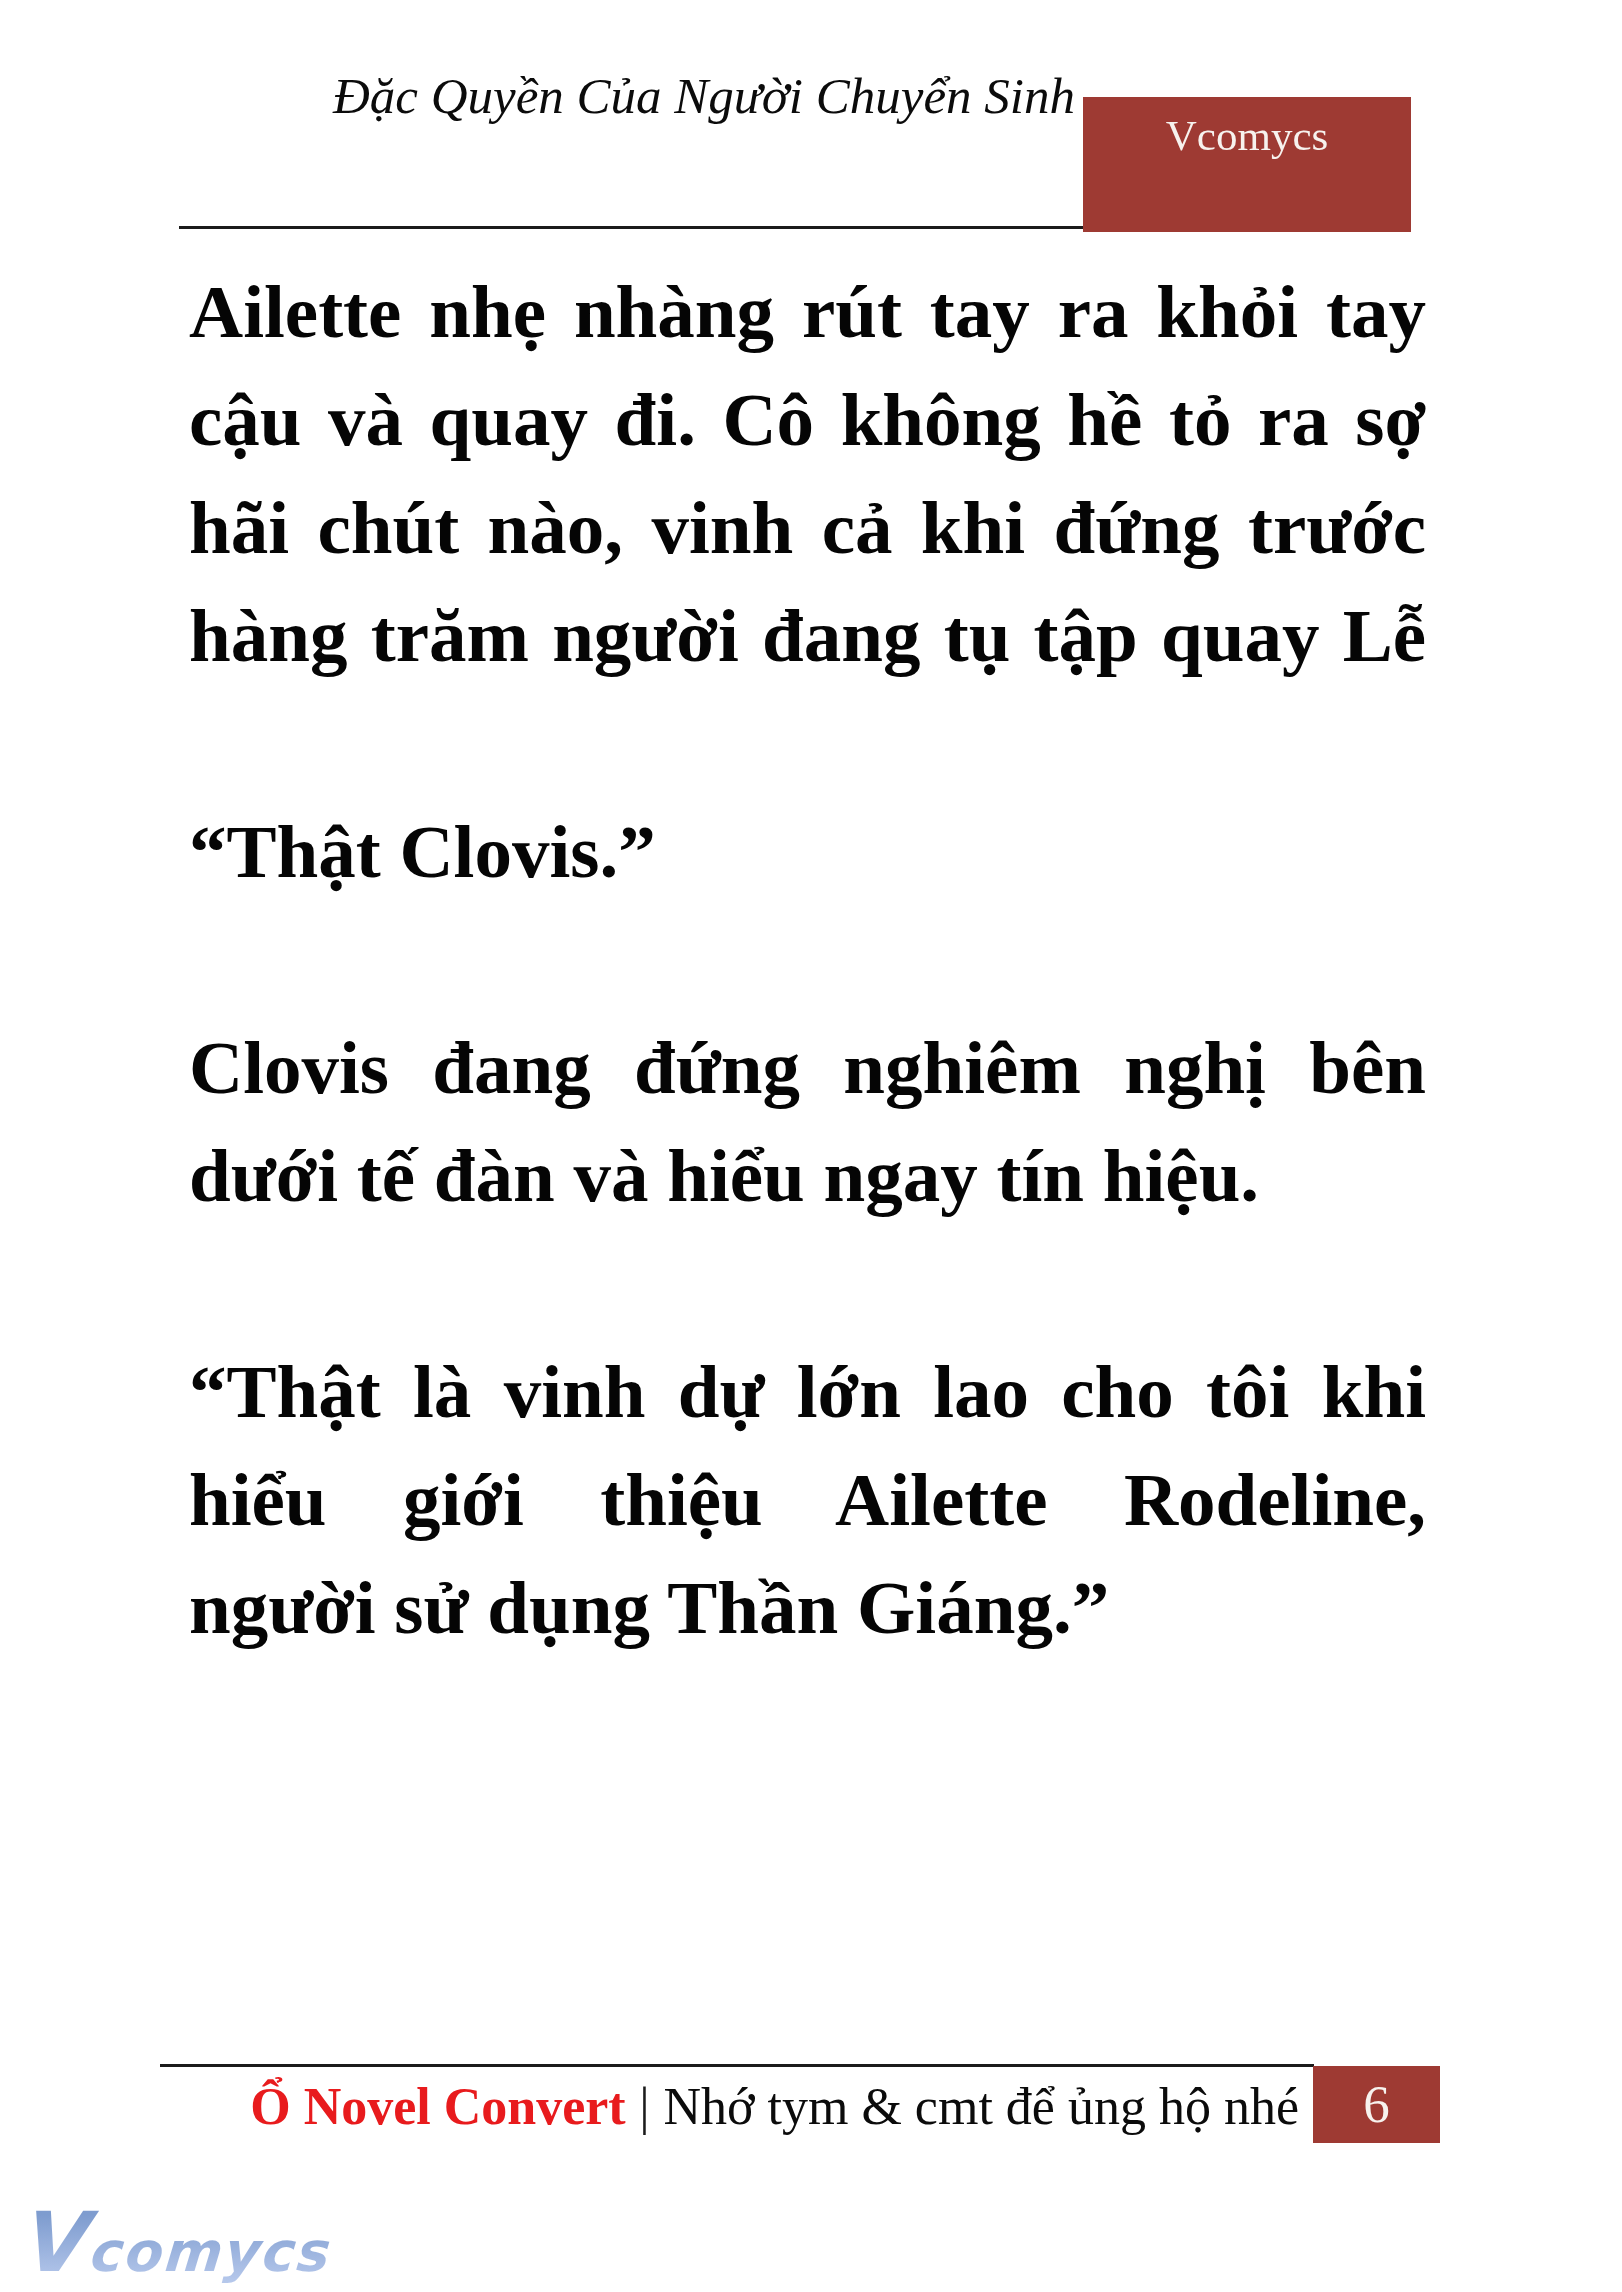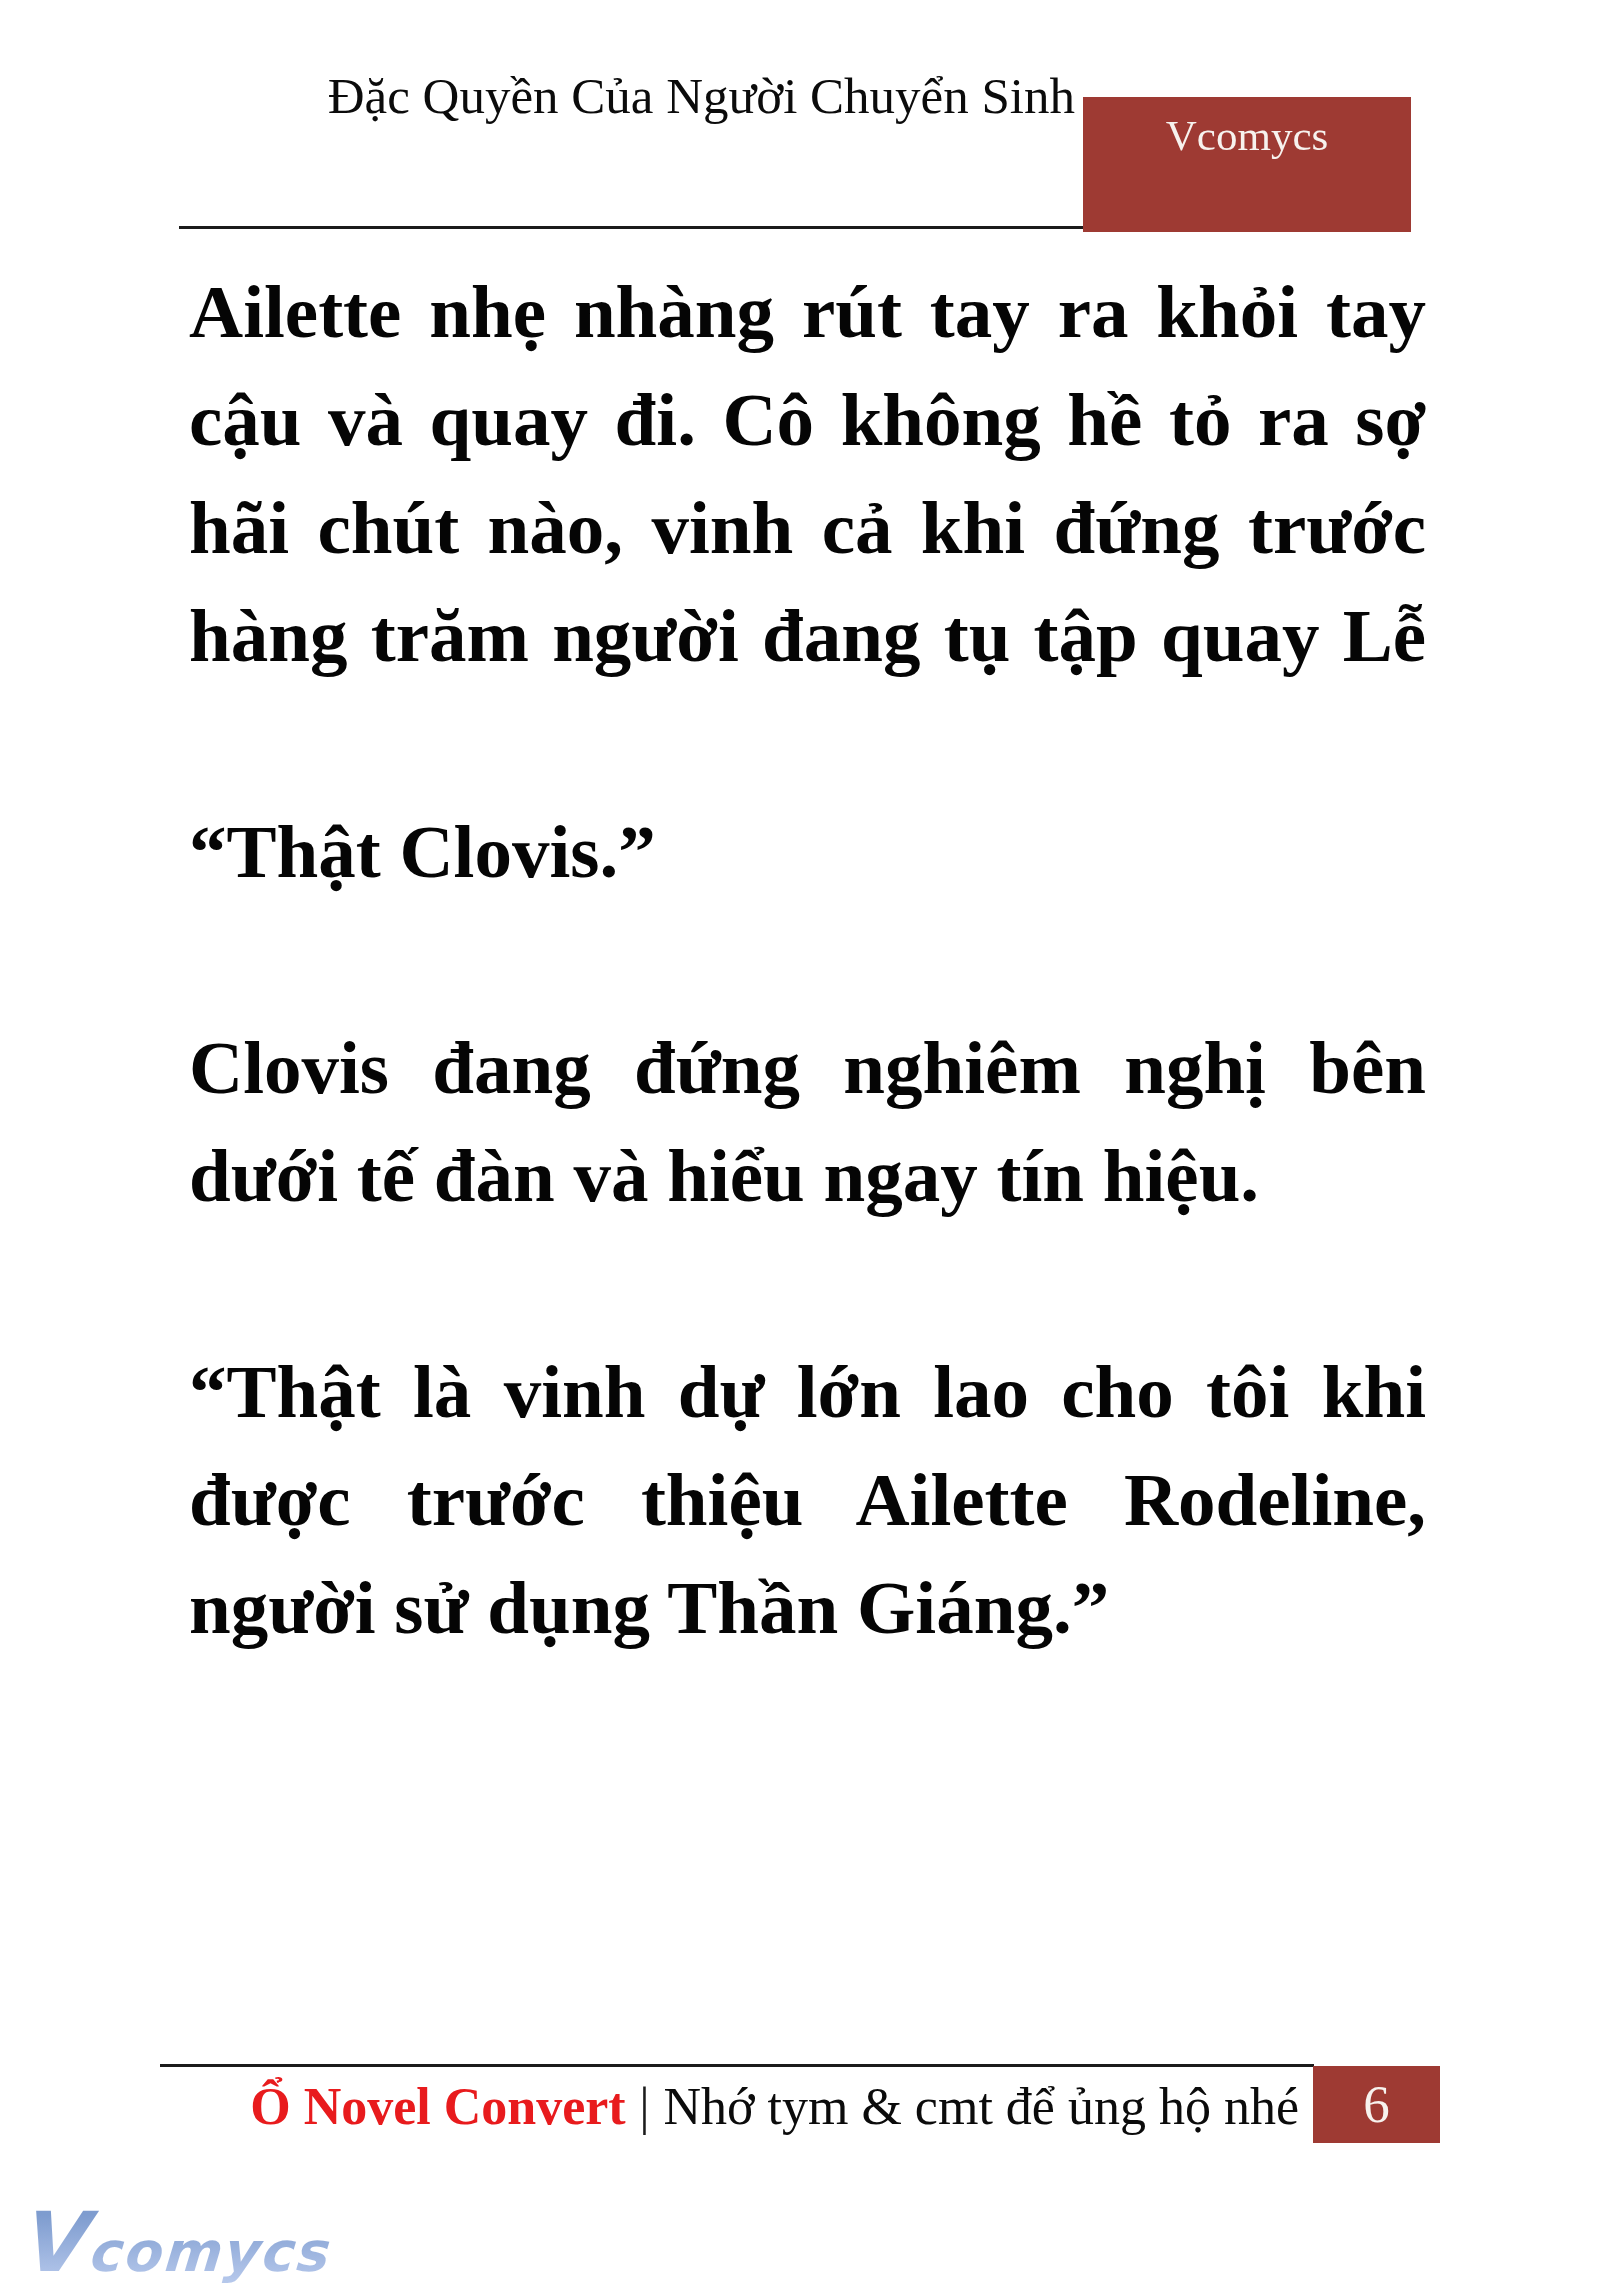--- a/index.html
+++ b/index.html
@@ -11,20 +11,21 @@
     font-family:"Liberation Serif","DejaVu Serif",serif;
     color:#000000;
   }
 
   
   .header-text{
     position:absolute;top:62px;right:547px;
     text-align:right;
     font-size:51px;line-height:68px;
     color:#0b0b0b;
+    font-style:italic;
   }
   .header-text div{white-space:nowrap;}
   .brand-box{
     position:absolute;left:1083px;top:97px;
     width:328px;height:135px;box-sizing:border-box;
     background:var(--brand-bg,#9e3a33);
     color:#f7f2ee;
     text-align:center;
     font-size:43px;line-height:59px;
     padding-top:8.8px;
@@ -110,21 +111,21 @@
       </p>
       <p class="para">
         <span class="line">“Thật Clovis.”</span>
       </p>
       <p class="para">
         <span class="line fill">Clovis đang đứng nghiêm nghị bên</span>
         <span class="line">dưới tế đàn và hiểu ngay tín hiệu.</span>
       </p>
       <p class="para">
         <span class="line fill">“Thật là vinh dự lớn lao cho tôi khi</span>
-        <span class="line fill">được trước thiệu Ailette Rodeline,</span>
+        <span class="line fill">hiểu giới thiệu Ailette Rodeline,</span>
         <span class="line">người sử dụng Thần Giáng.”</span>
       </p>
     </div>
 
   <div class="footer-rule"></div>
 
   <div class="footer-text">
     <span class="footer-brand">Ổ Novel Convert</span><span class="footer-sep">|</span><span>Nhớ tym &amp; cmt để ủng hộ nhé</span>
   </div>
 

